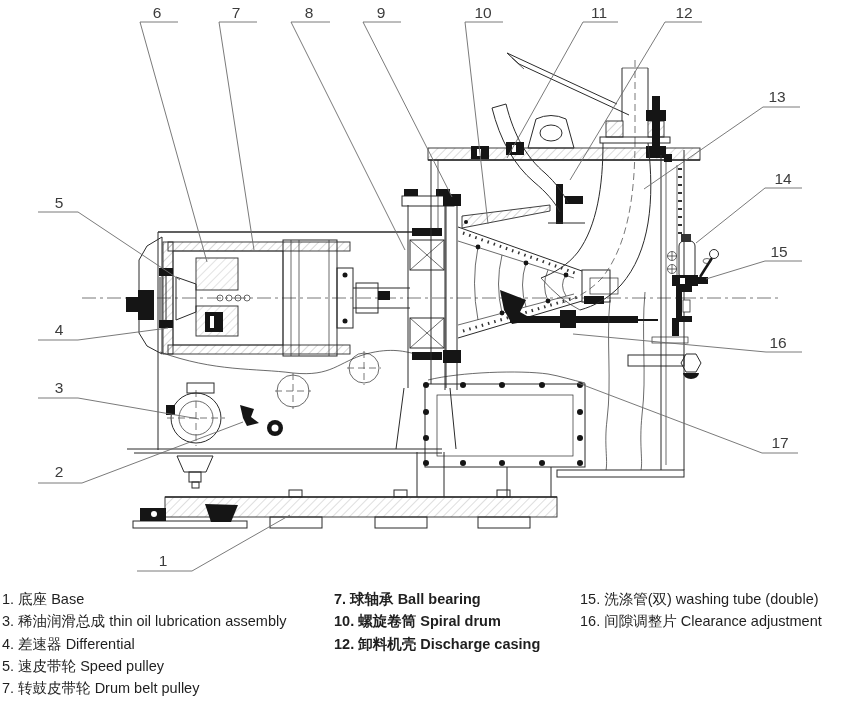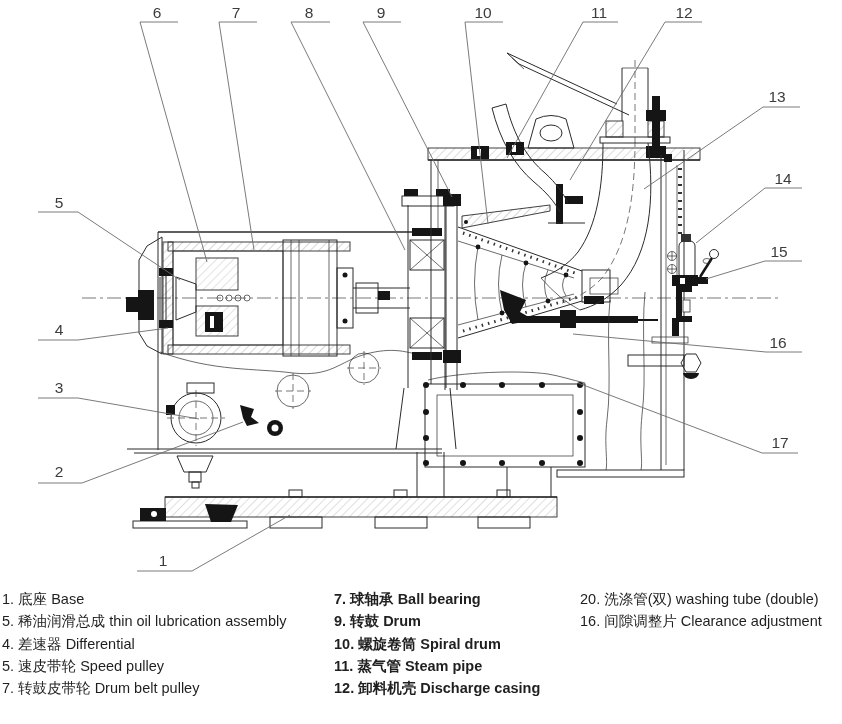--- a/index.html
+++ b/index.html
@@ -327,29 +327,27 @@
     <text class="num" x="779" y="257">15</text>
     <text class="num" x="778" y="348">16</text>
     <text class="num" x="780" y="448">17</text>
   </g>
 </svg>
 </div>
 
 <div class="legend">
   <ul class="col1">
     <li>1. 底座 Base</li>
-    <li>5. 稀油润滑总成 thin oil lubrication assembly</li>
+    <li>3. 稀油润滑总成 thin oil lubrication assembly</li>
     <li>4. 差速器 Differential</li>
     <li>5. 速皮带轮 Speed pulley</li>
     <li>7. 转鼓皮带轮 Drum belt pulley</li>
   </ul>
   <ul class="col2">
     <li>7. 球轴承 Ball bearing</li>
-    <li>9. 转鼓 Drum</li>
     <li>10. 螺旋卷筒 Spiral drum</li>
-    <li>11. 蒸气管 Steam pipe</li>
     <li>12. 卸料机壳 Discharge casing</li>
   </ul>
   <ul class="col3">
-    <li>20. 洗涤管(双) washing tube (double)</li>
+    <li>15. 洗涤管(双) washing tube (double)</li>
     <li>16. 间隙调整片 Clearance adjustment</li>
   </ul>
 </div>
 
 </body></html>

